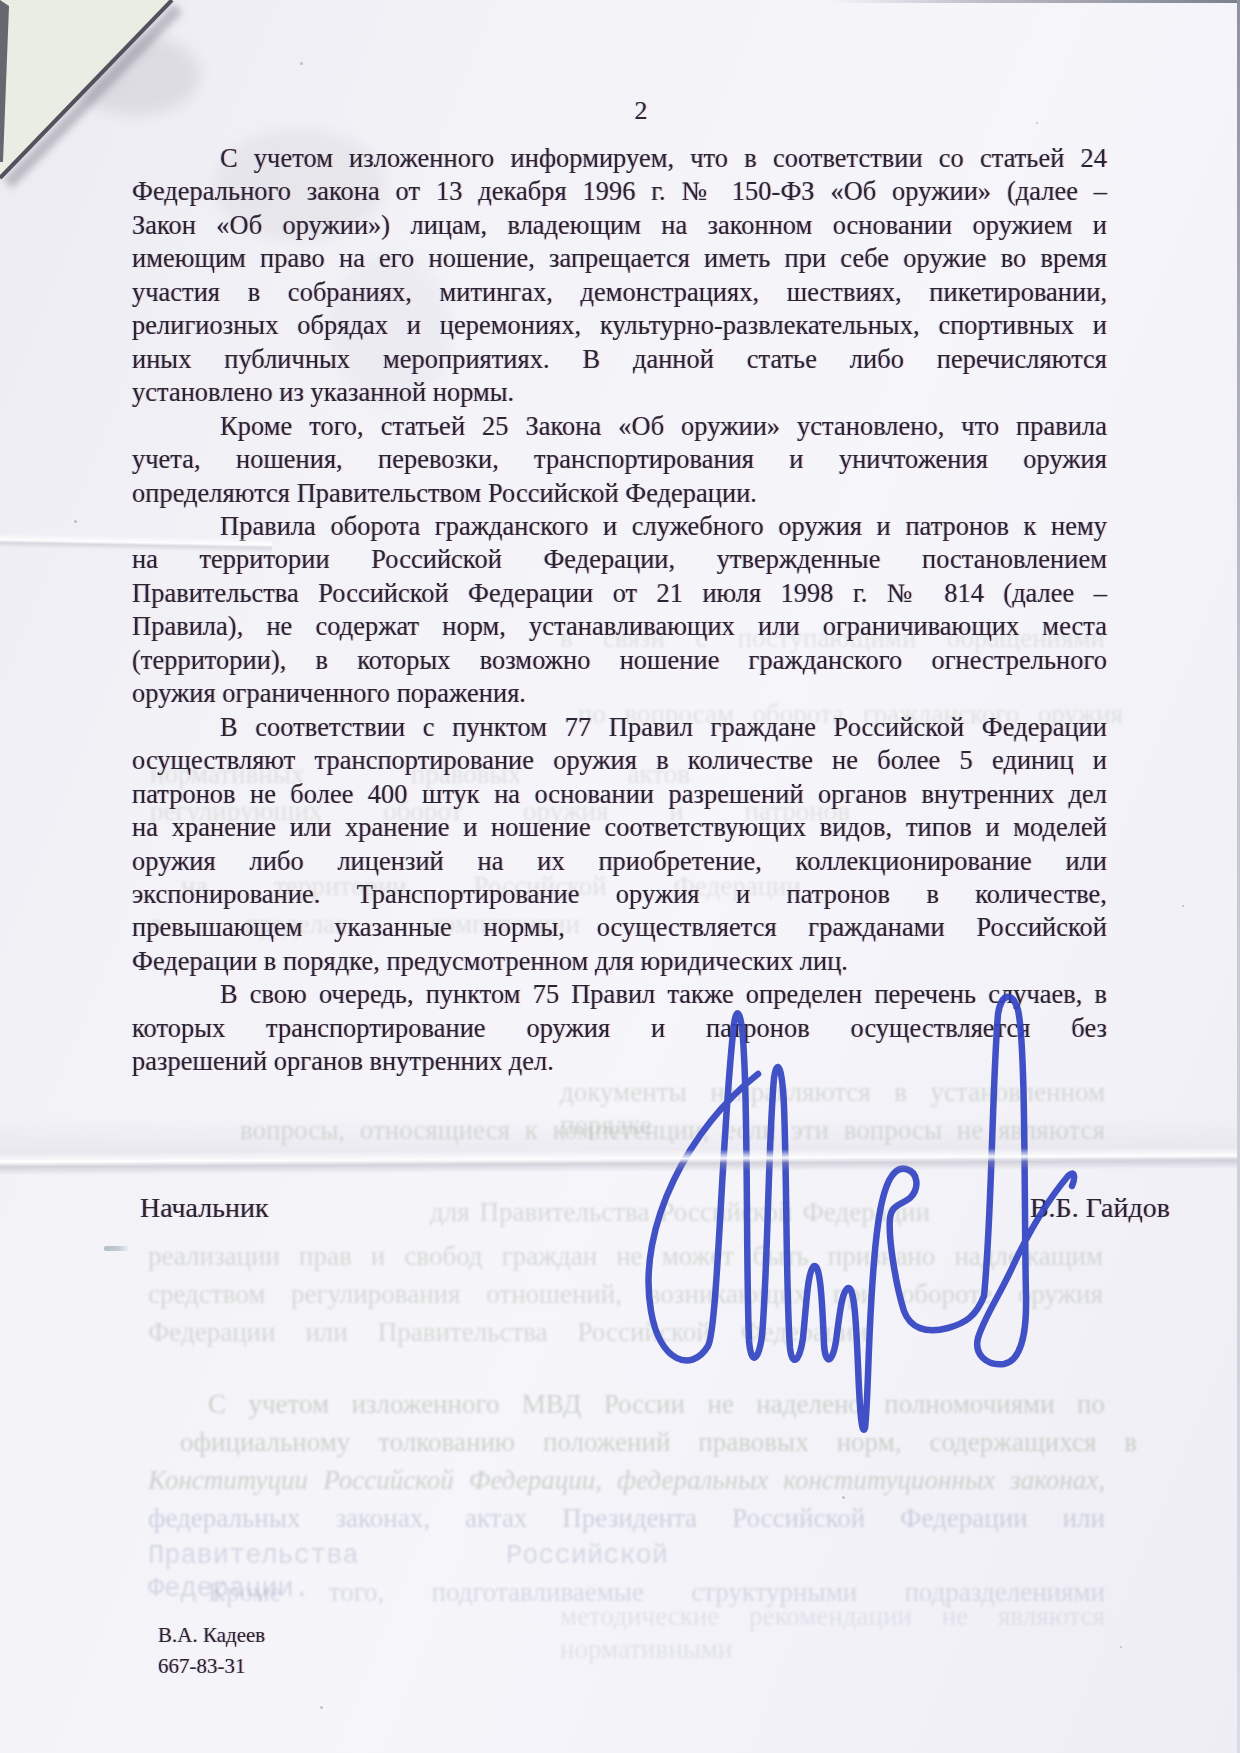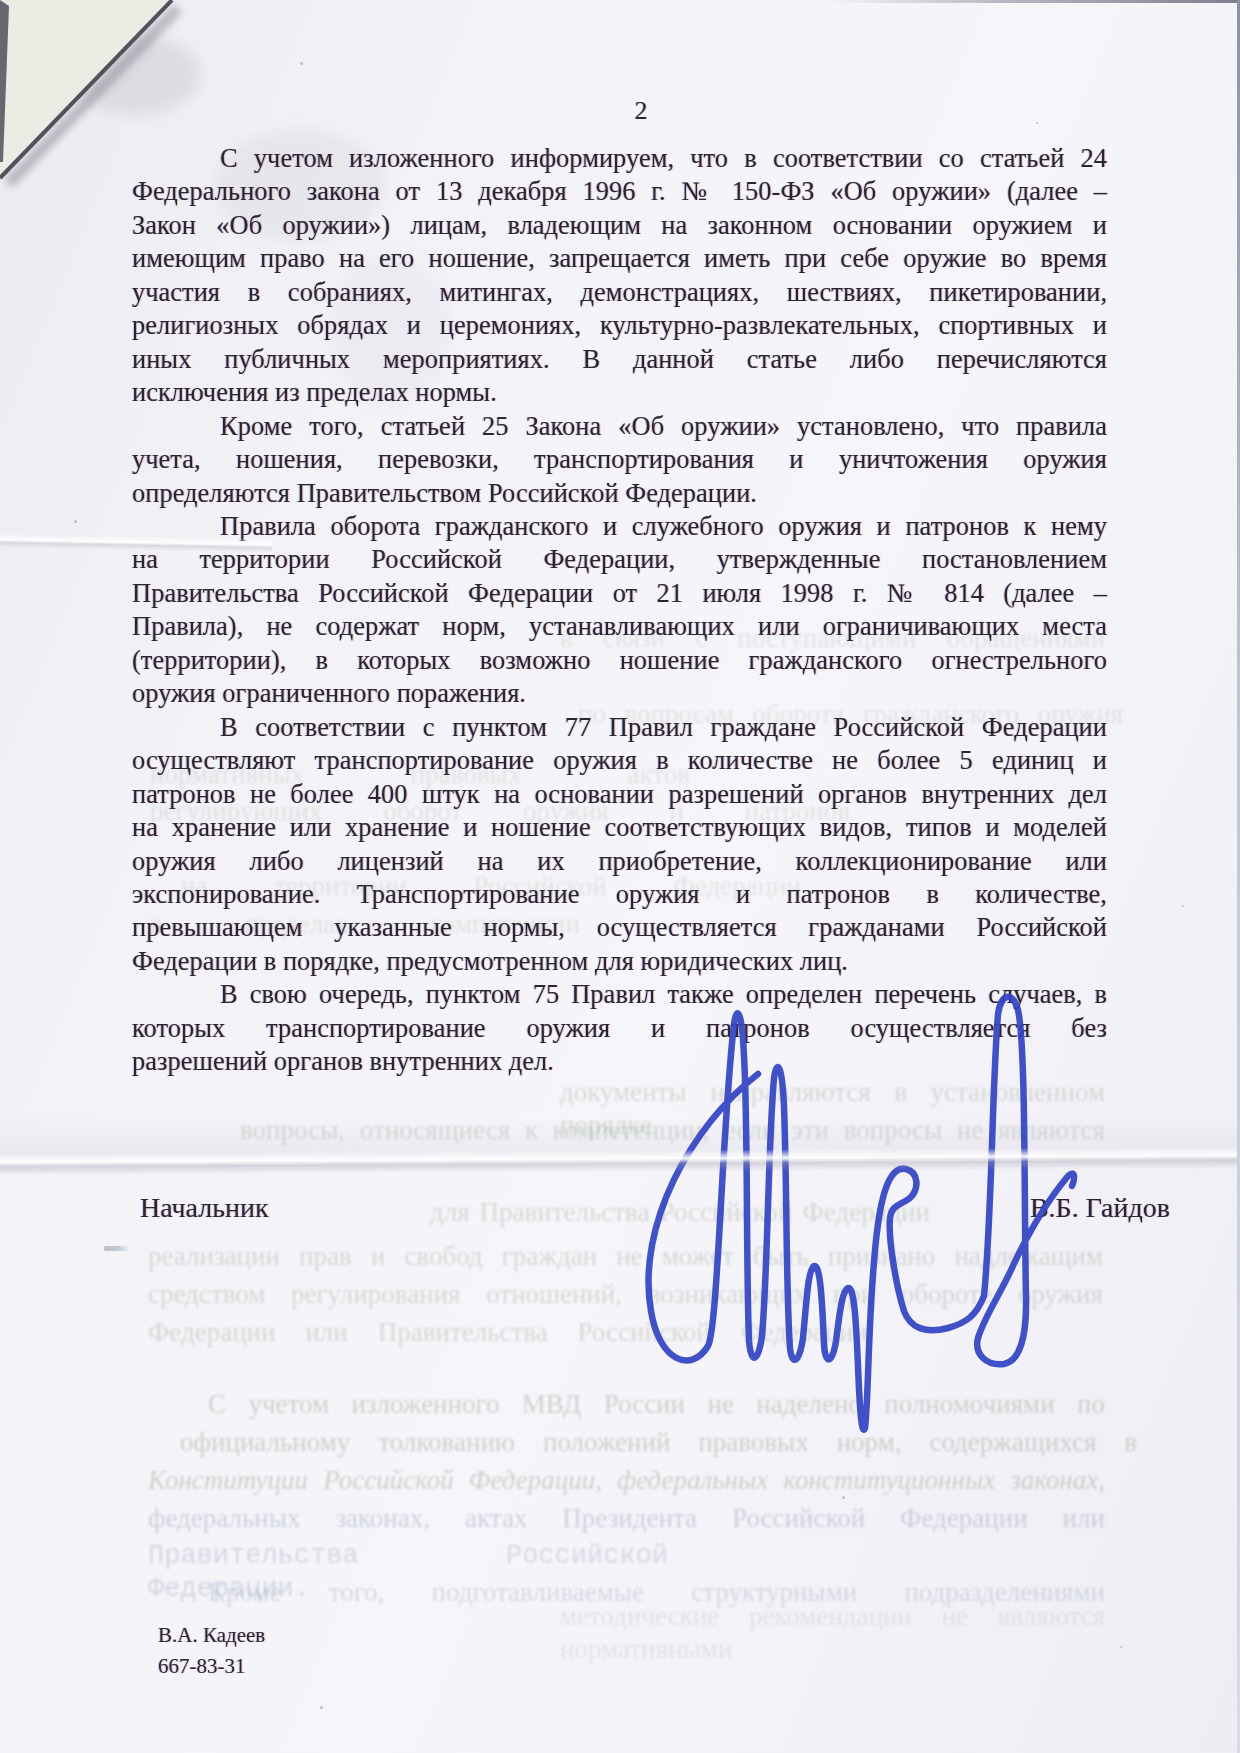--- a/index.html
+++ b/index.html
@@ -82,21 +82,21 @@
   <div class="pagenum ink">2</div>
 
   <div class="letter-body ink">
     <div class="ln ind">С учетом изложенного информируем, что в соответствии со статьей 24</div>
     <div class="ln">Федерального закона от 13 декабря 1996 г. № 150-ФЗ «Об оружии» (далее –</div>
     <div class="ln">Закон «Об оружии») лицам, владеющим на законном основании оружием и</div>
     <div class="ln">имеющим право на его ношение, запрещается иметь при себе оружие во время</div>
     <div class="ln">участия в собраниях, митингах, демонстрациях, шествиях, пикетировании,</div>
     <div class="ln">религиозных обрядах и церемониях, культурно-развлекательных, спортивных и</div>
     <div class="ln">иных публичных мероприятиях. В данной статье либо перечисляются</div>
-    <div class="ln end">исключения из пределах нормы.</div>
+    <div class="ln end">установлено из указанной нормы.</div>
     <div class="ln ind">Кроме того, статьей 25 Закона «Об оружии» установлено, что правила</div>
     <div class="ln">учета, ношения, перевозки, транспортирования и уничтожения оружия</div>
     <div class="ln end">определяются Правительством Российской Федерации.</div>
     <div class="ln ind">Правила оборота гражданского и служебного оружия и патронов к нему</div>
     <div class="ln">на территории Российской Федерации, утвержденные постановлением</div>
     <div class="ln">Правительства Российской Федерации от 21 июля 1998 г. № 814 (далее –</div>
     <div class="ln">Правила), не содержат норм, устанавливающих или ограничивающих места</div>
     <div class="ln">(территории), в которых возможно ношение гражданского огнестрельного</div>
     <div class="ln end">оружия ограниченного поражения.</div>
     <div class="ln ind">В соответствии с пунктом 77 Правил граждане Российской Федерации</div>

